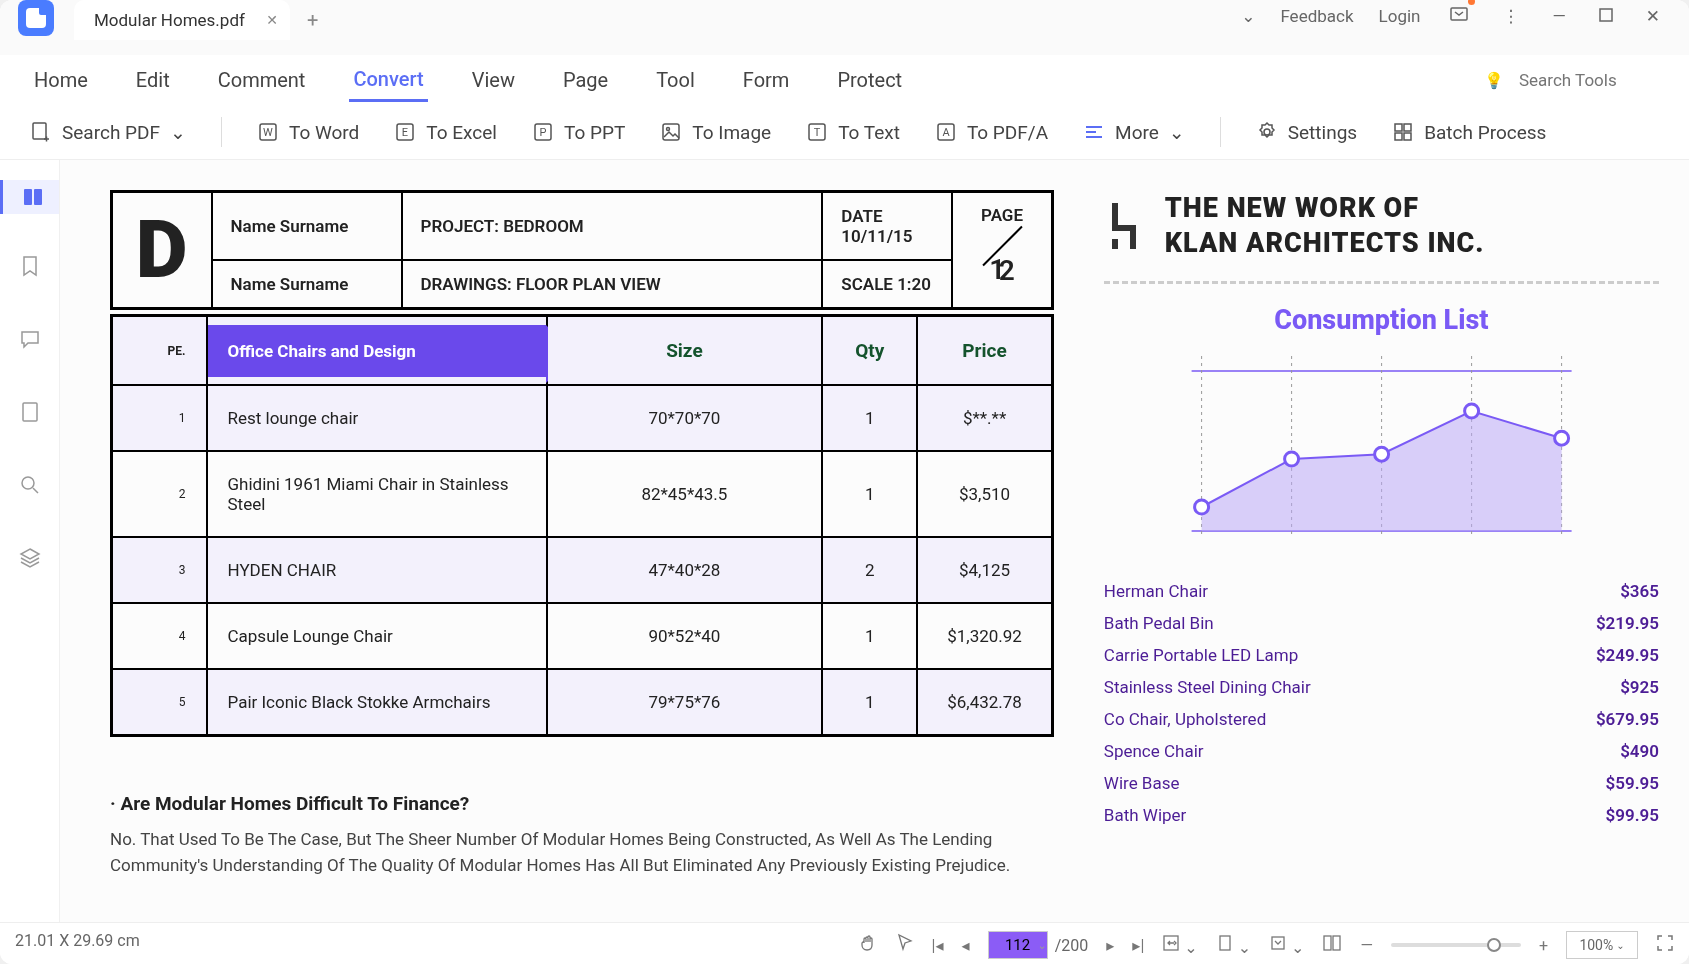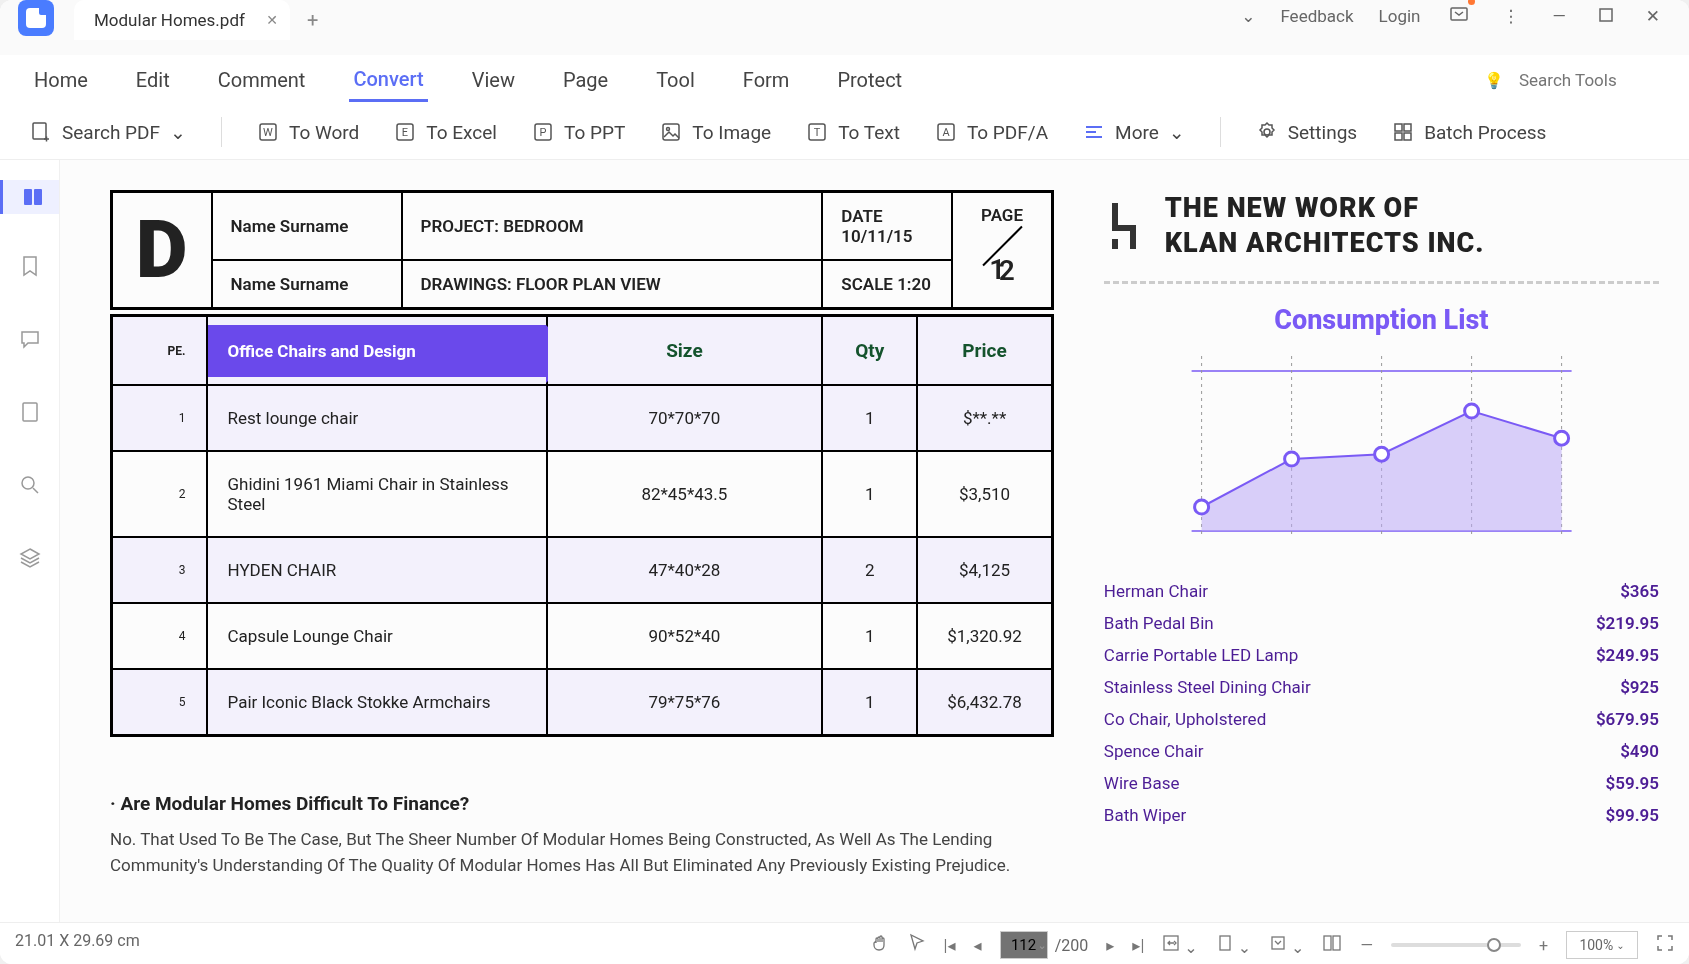--- a/index.html
+++ b/index.html
@@ -64,21 +64,21 @@
 .chart{height:200px;position:relative;margin-bottom:25px}
 .chart svg{width:100%;height:100%}
 
 .clist{display:flex;flex-direction:column;gap:12px;margin-top:5px}
 .crow{display:flex;justify-content:space-between;font-size:17px;color:#4c1d95}
 .crow .pr{font-weight:600}
 
 .statusbar{height:42px;display:flex;align-items:flex-start;padding:8px 15px;background:#fff;border-top:1px solid #eee;font-size:16px;color:#666}
 .st-right{margin-left:auto;display:flex;align-items:center;gap:18px}
 .page-box{display:flex;align-items:center;gap:8px}
-.page-input{width:48px;height:28px;border:1px solid #ccc;text-align:center;font-size:15px;background:#737373}
+.page-input{width:60px;height:28px;border:1px solid #ccc;text-align:center;font-size:15px;background:#8b5cf6}
 .zoom-slider{width:130px;height:4px;background:#ddd;position:relative;border-radius:2px}
 .zoom-thumb{position:absolute;right:15%;top:-5px;width:14px;height:14px;background:#fff;border:2px solid #888;border-radius:50%}
 .zoom-box{width:72px;height:28px;border:1px solid #ccc;display:flex;align-items:center;justify-content:center;font-size:14px}
 .st-icn{color:#777;cursor:pointer}
 .notif-dot{position:relative}
 .notif-dot::after{content:'';position:absolute;top:-2px;right:-2px;width:7px;height:7px;background:#ff7733;border-radius:50%}
 </style>
 </head>
 <body>
 

